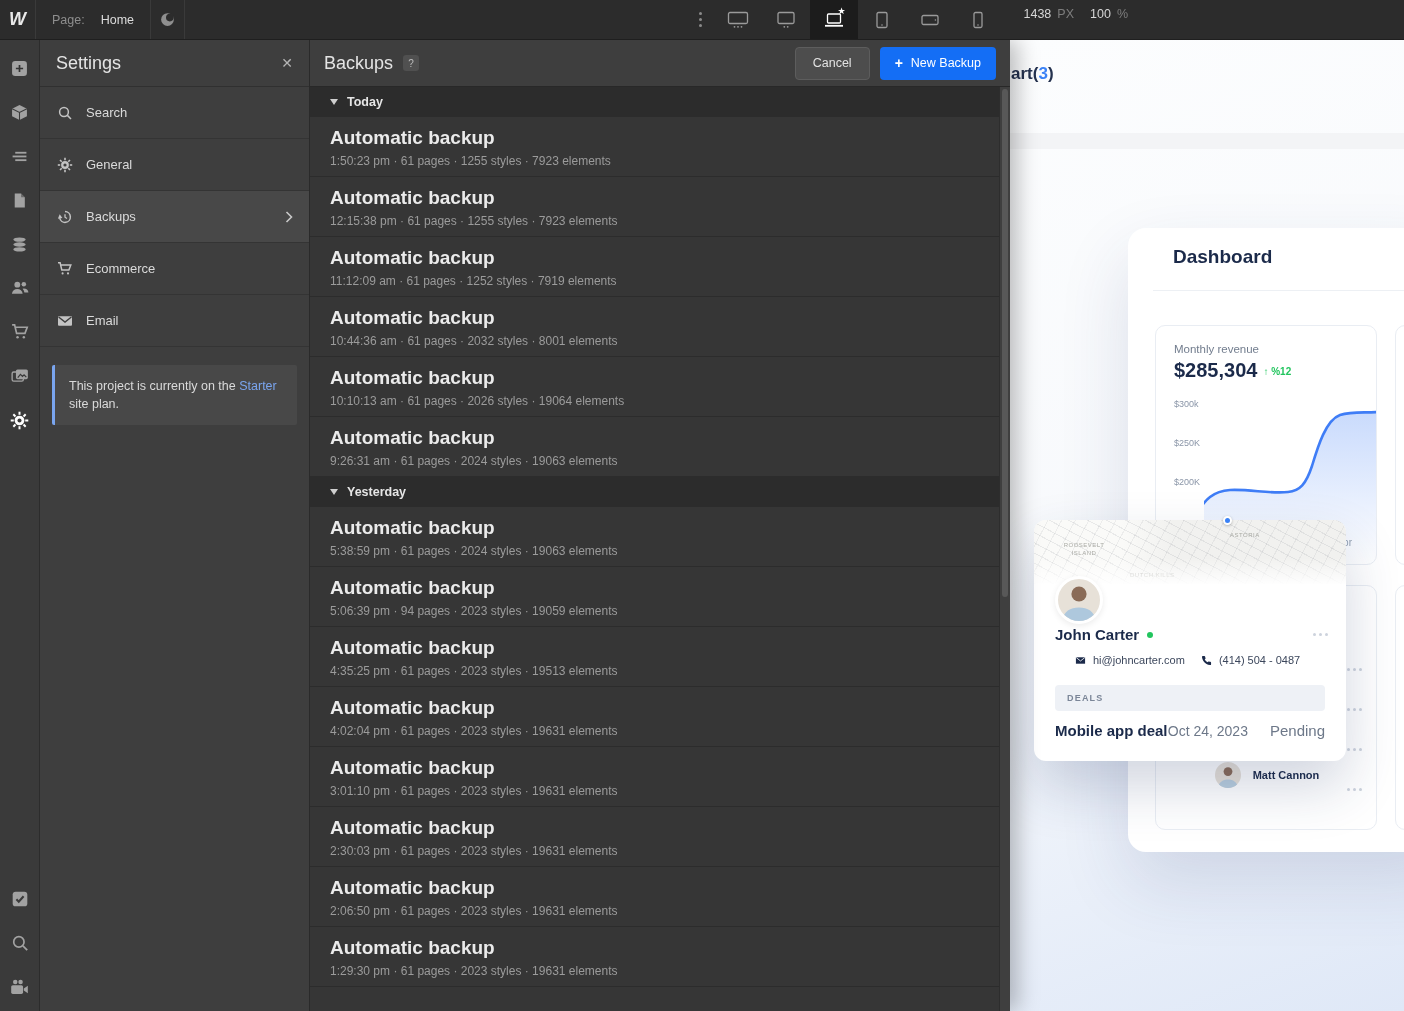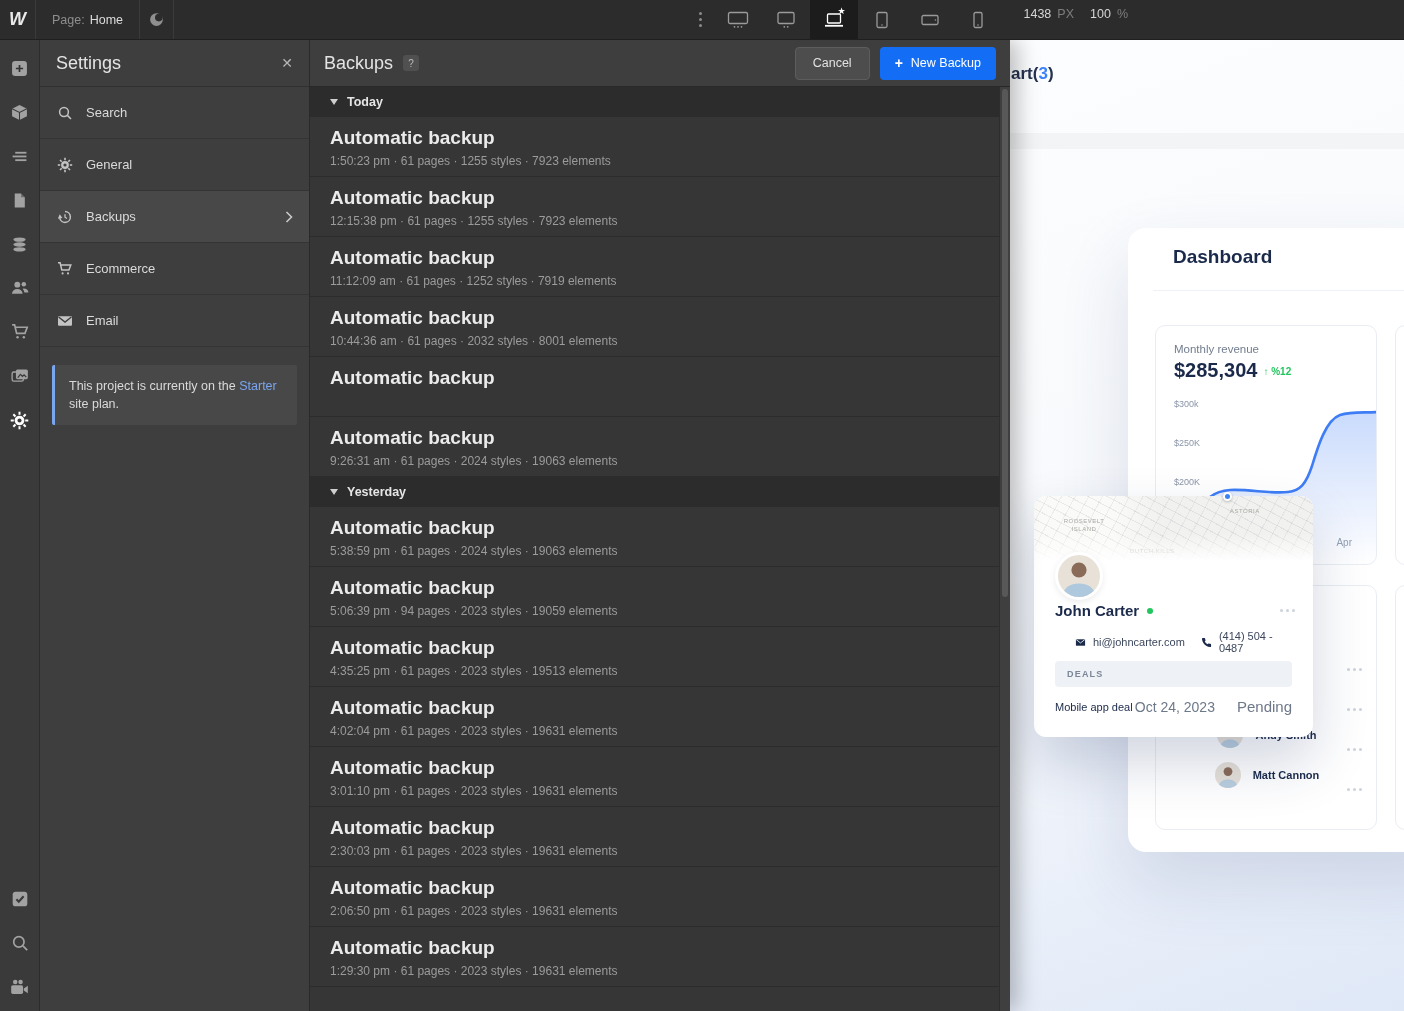--- a/index.html
+++ b/index.html
@@ -7,21 +7,21 @@
   .app{position:relative;width:1404px;height:1011px;overflow:hidden;
        font-family:"Liberation Sans",sans-serif;background:#383838;
        -webkit-font-smoothing:antialiased;}
 
   
   .topbar{position:absolute;left:0;top:0;right:0;height:40px;background:#2c2c2c;
           display:flex;align-items:stretch;color:#a9a9a9;border-bottom:1px solid #1f1f1f;z-index:30;}
   .tb-tile{display:flex;align-items:center;justify-content:center;}
   .tb-logo{width:36px;border-right:1px solid #3a3a3a;color:#e9e9e9;font-weight:700;
            font-style:italic;font-size:18px;}
-  .tb-crumb{padding:0 16px;border-right:1px solid #3a3a3a;font-size:12.5px;display:flex;align-items:center;gap:5px;}
+  .tb-crumb{padding:0 16px;border-right:1px solid #3a3a3a;font-size:12.5px;display:flex;align-items:center;gap:16px;}
   .tb-crumb .k{color:#8e8e8e;} .tb-crumb .v{color:#dcdcdc;}
   .tb-eye{width:34px;border-right:1px solid #3a3a3a;color:#8f8f8f;}
   .tb-spacer{flex:1;}
   .tb-kebab{width:26px;color:#8a8a8a;display:flex;flex-direction:column;gap:3px;align-items:center;justify-content:center;}
   .tb-kebab i{width:3px;height:3px;border-radius:50%;background:#8a8a8a;}
   .bp{width:48px;color:#9a9a9a;position:relative;}
   .bp.active{background:#1c1c1c;color:#ffffff;}
   .bp .star{position:absolute;top:6px;right:12px;font-size:9px;color:#fff;font-style:normal;}
   .tb-size{padding:0 16px 12px 22px;display:flex;align-items:center;gap:6px;font-size:12.5px;}
   .tb-size .n{color:#d6d6d6;} .tb-size .u{color:#7d7d7d;}
@@ -106,21 +106,21 @@
 
   .cust-card{left:27px;top:357px;width:222px;height:245px;padding-top:56px;}
   .cust-row{height:40px;display:flex;align-items:center;padding:0 14px 0 16px;flex-direction:column;}
   .who{display:flex;align-items:center;gap:12px;}
   .avatar-sm{width:26px;height:26px;border-radius:50%;background:#e7e1d8;overflow:hidden;display:block;}
   .cust-name{font-size:11px;font-weight:700;color:#1b2a4a;}
   .dots{margin-left:auto;display:flex;align-items:center;}
   .dots i{width:3px;height:3px;border-radius:50%;background:#cdd3dd;margin-left:3px;}
 
   
-  .contact-card{position:absolute;left:24px;top:456px;width:279px;height:241px;background:#fff;
+  .contact-card{position:absolute;left:24px;top:480px;width:312px;height:241px;background:#fff;
                 border-radius:12px;box-shadow:0 26px 55px rgba(30,50,100,.20);z-index:5;}
   .map{position:absolute;left:0;top:0;right:0;height:64px;border-radius:12px 12px 0 0;overflow:hidden;
        background:
          repeating-linear-gradient(28deg, rgba(125,130,140,.14) 0 1px, transparent 1px 9px),
          repeating-linear-gradient(118deg, rgba(125,130,140,.11) 0 1px, transparent 1px 12px),
          radial-gradient(circle at 8% 30%, #fafaf8 0 22%, transparent 40%),
          #f1f1ef;}
   .map-fade{position:absolute;left:0;right:0;bottom:0;height:26px;
             background:linear-gradient(rgba(255,255,255,0),rgba(255,255,255,.95));}
   .map-label{position:absolute;font-size:6px;letter-spacing:.5px;color:#a9aaa4;text-transform:uppercase;text-align:center;line-height:1.3;}
@@ -132,21 +132,21 @@
   .name-row{position:absolute;left:21px;top:106px;right:18px;display:flex;align-items:center;}
   .contact-name{font-size:15px;font-weight:700;color:#1b2a4a;}
   .status-dot{width:6px;height:6px;border-radius:50%;background:#22c55e;margin-left:8px;}
   .contact-rows{position:absolute;left:21px;top:134px;right:18px;display:flex;align-items:center;gap:16px;margin-left:20px;}
   .c-item{display:flex;align-items:center;gap:7px;font-size:11px;color:#3c475c;}
   .c-item .cicon{width:11px;height:11px;color:#1b2a4a;}
   .deals-bar{position:absolute;left:21px;right:21px;top:165px;height:26px;background:#eef1f6;border-radius:4px;
              display:flex;align-items:center;padding:0 12px;font-size:9px;font-weight:700;
              letter-spacing:1.2px;color:#7b8698;}
   .deal-row{position:absolute;left:21px;right:21px;top:202px;display:flex;align-items:center;}
-  .deal-name{font-size:11px;font-weight:400;color:#1b2a4a;flex:1;}
+  .deal-name{font-size:15px;font-weight:700;color:#1b2a4a;flex:1;}
   .deal-date{font-size:14px;color:#6d7889;margin-right:22px;}
   .deal-status{font-size:15px;color:#6d7889;}
 
   svg{display:block;}
 </style>
 </head>
 <body>
 
 <div class="app">
 
@@ -424,20 +424,21 @@
           <div class="row">
             <div class="row-title">Automatic backup</div>
             <div class="row-meta">11:12:09 am · 61 pages · 1252 styles · 7919 elements</div>
           </div>
           <div class="row">
             <div class="row-title">Automatic backup</div>
             <div class="row-meta">10:44:36 am · 61 pages · 2032 styles · 8001 elements</div>
           </div>
           <div class="row">
             <div class="row-title">Automatic backup</div>
+            <div class="row-meta">10:10:13 am · 61 pages · 2026 styles · 19064 elements</div>
           </div>
           <div class="row">
             <div class="row-title">Automatic backup</div>
             <div class="row-meta">9:26:31 am · 61 pages · 2024 styles · 19063 elements</div>
           </div>
 
         <div class="section-head">
           <span class="caret"></span>
           <span>Yesterday</span>
         </div>

